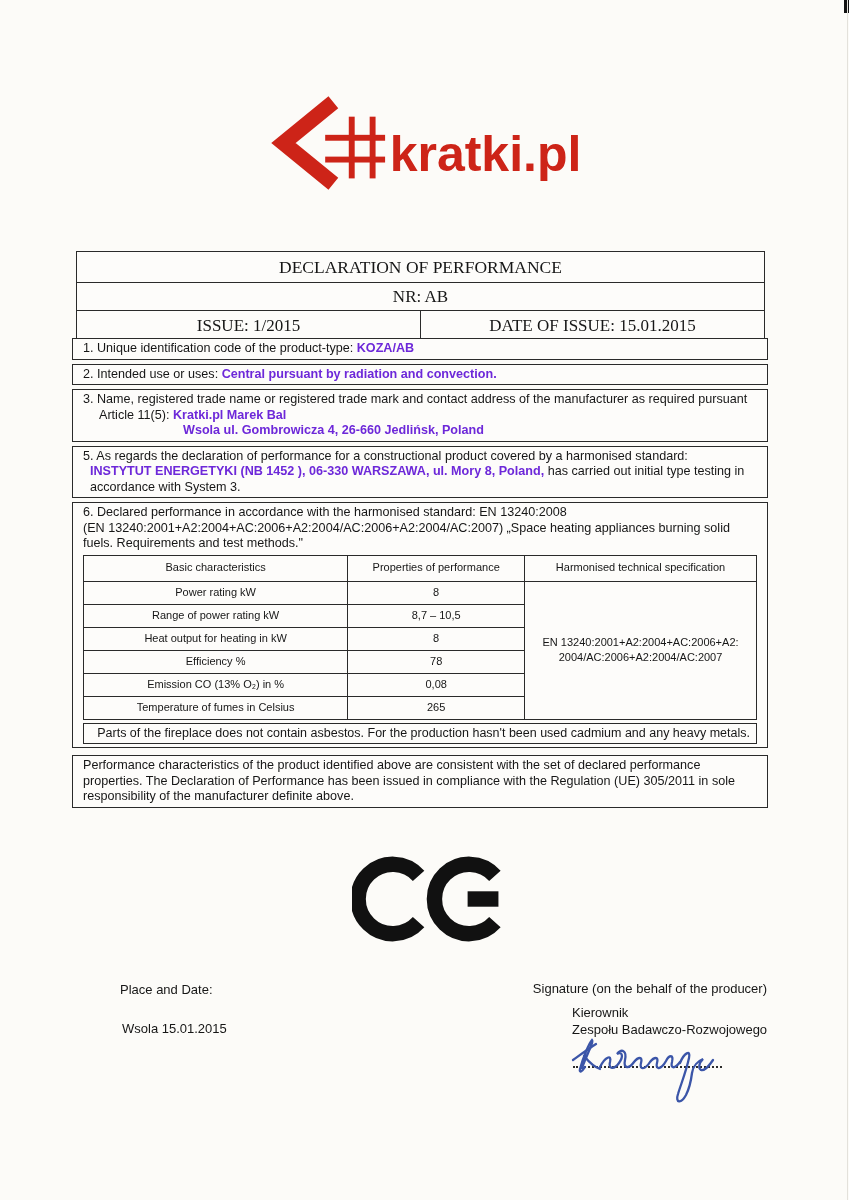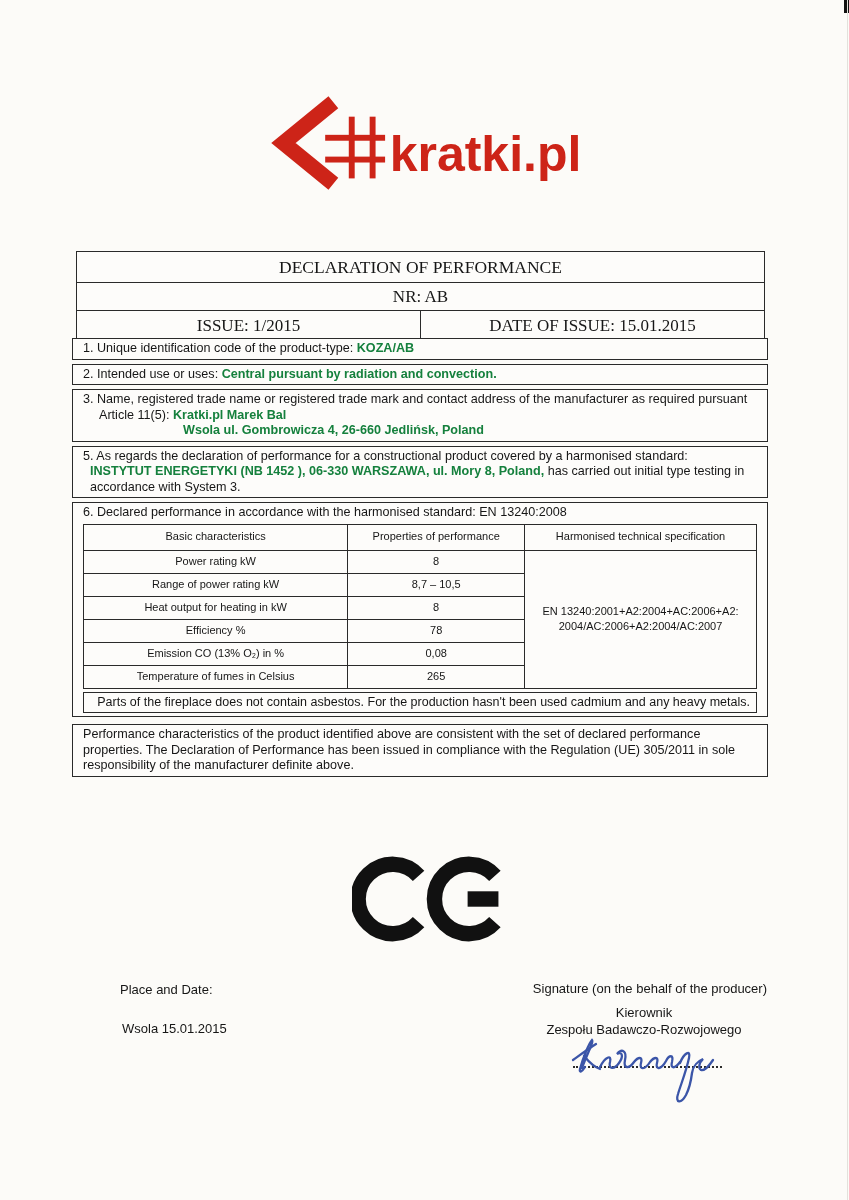--- a/index.html
+++ b/index.html
@@ -28,21 +28,21 @@
   .header-table .r2 td { height:21px; }
   .header-table .r3 td { height:23px; width:50%; }
 
   
   .items { position:absolute; top:338px; left:72px; width:696px; }
   .box {
     border:1.6px solid #2a2a2a; background:#fdfcfa;
     padding:2px 10px; margin-bottom:4px;
     font-size:12.6px; line-height:15.5px;
   }
-  .box b { color:#15803d; }
+  .box b { color:#6d28d9; }
   .indent1 { padding-left:16px; }
   .indent2 { padding-left:100px; }
   .indent3 { padding-left:7px; }
 
   
   .ptable { width:100%; margin:3px 0; table-layout:fixed; }
   .ptable th, .ptable td { border:1.5px solid #2a2a2a; font-weight:normal; text-align:center; font-size:11px; padding:1px 4px; }
   .ptable th { height:23px; }
   .ptable td { height:20px; }
   .col1 { width:39.5%; } .col2 { width:26%; } .col3 { width:34.5%; }
@@ -52,21 +52,21 @@
   .perf-box { margin-top:7px; }
 
   
   .ce-wrap { position:absolute; left:352px; top:843px; }
 
   
   .abs { position:absolute; font-size:13px; }
   .place-label { left:120px; top:982px; }
   .place-value { left:122px; top:1021px; }
   .sig-label { right:82px; top:981px; }
-  .sig-role { left:546px; top:1005px; width:196px; text-align:center; line-height:16.5px; }
+  .sig-role { left:572px; top:1005px; width:196px; line-height:16.5px; }
   .dotted-line { position:absolute; left:573px; top:1051px; width:149px; height:15px; border-bottom:2px dotted #2b2b2b; }
   .signature-svg { position:absolute; left:570px; top:1036px; }
 </style>
 </head>
 <body>
 
 <div class="scan-mark-tr"></div>
 <div class="scan-edge-right"></div>
 
 <div class="logo-block">
@@ -118,20 +118,21 @@
 
   <div class="box">
     <div>5. As regards the declaration of performance for a constructional product covered by a harmonised standard:</div>
     <div class="indent3">
       <b>INSTYTUT ENERGETYKI  (NB 1452 ), 06-330 WARSZAWA, ul. Mory 8, Poland,</b><span> has carried out initial type testing in accordance with System 3.</span>
     </div>
   </div>
 
   <div class="box">
     <div>6. Declared performance in accordance with the harmonised standard: EN 13240:2008</div>
+    <div>(EN 13240:2001+A2:2004+AC:2006+A2:2004/AC:2006+A2:2004/AC:2007) „Space heating appliances burning solid fuels. Requirements and test methods."</div>
 
     <table class="ptable">
       <tbody>
           <tr>
         <th class="col1">Basic characteristics</th>
         <th class="col2">Properties of performance</th>
         <th class="col3">Harmonised technical specification</th>
       </tr>
       <tr>
         <td>Power rating kW</td>

